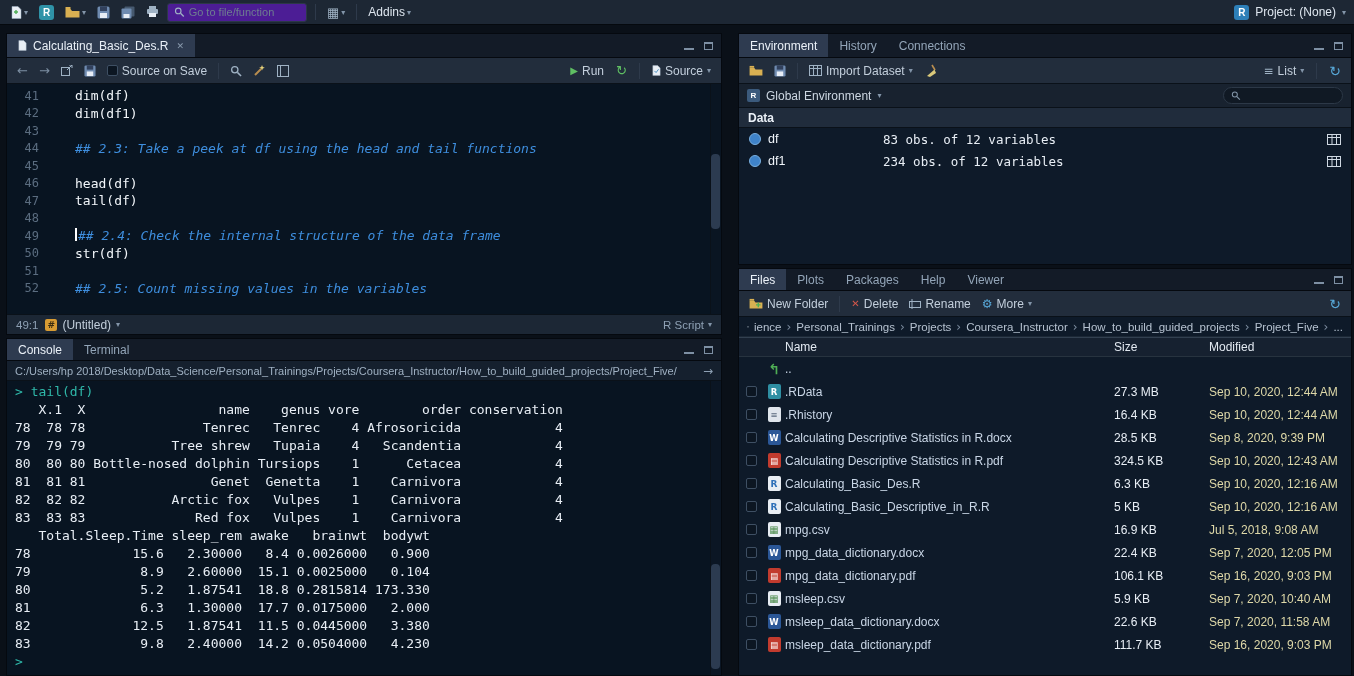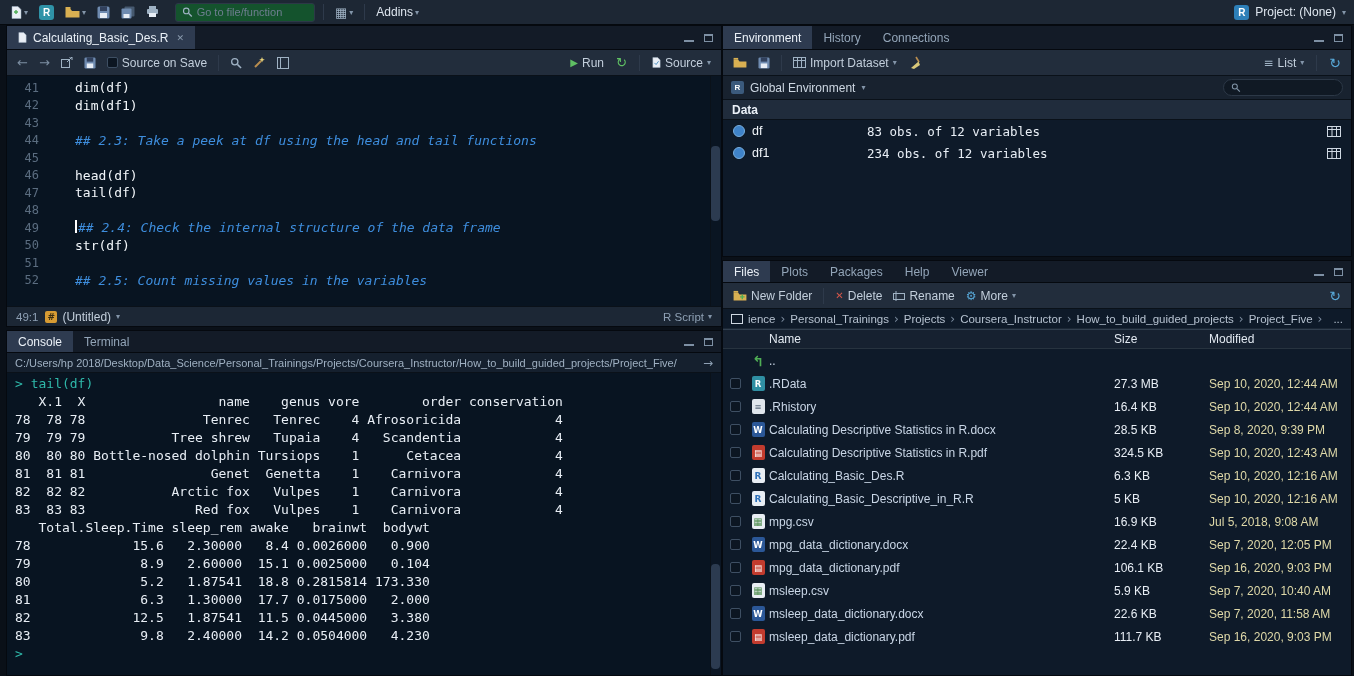--- a/index.html
+++ b/index.html
@@ -5,31 +5,31 @@
 *{margin:0;padding:0;box-sizing:border-box}
 html,body{width:1354px;height:676px;overflow:hidden}
 body{background:#0a1018;font-family:"Liberation Sans",sans-serif;font-size:12px;color:#cdd7e2}
 .glyph{font-family:"DejaVu Sans",sans-serif}
 
 
 .topbar{height:25px;background:#1d2734;border-bottom:1px solid #05090e;display:flex;align-items:center;padding:0 8px;gap:5px}
 .tb-btn{display:flex;align-items:center;gap:2px;padding:1px 3px;border-radius:2px;color:#9fb2c4}
 .caret{font-size:8px;color:#8395a9}
 .sep-v{width:1px;height:16px;background:#2e3a4b;margin:0 3px}
-.goto-box{display:flex;align-items:center;gap:4px;background:#14532d;border:1px solid #2c3847;border-radius:3px;height:19px;padding:0 6px;width:140px;margin-left:8px}
+.goto-box{display:flex;align-items:center;gap:4px;background:#4c1d95;border:1px solid #2c3847;border-radius:3px;height:19px;padding:0 6px;width:140px;}
 .goto-box input{background:transparent;border:none;outline:none;color:#8c9cae;font-size:11px;width:100%;font-family:"Liberation Sans",sans-serif}
 .goto-box input::placeholder{color:#6e7e90}
 .topbar-right{margin-left:auto;display:flex;align-items:center;gap:6px}
 .cube{width:15px;height:15px;border-radius:3px;color:#fff;font-weight:bold;font-size:10px;display:flex;align-items:center;justify-content:center}
 .cube-teal{background:#2f93a8}
 .cube-blue{background:#2d7fb8}
 .tb-label{color:#dde5ee;font-size:12px}
 
 
-.main{display:flex;gap:0;padding:0 2px 0 6px;height:651px}
+.main{display:flex;gap:16px;padding:8px 2px 0 6px;height:651px}
 .col-left{width:716px;min-width:716px;display:flex;flex-direction:column;gap:3px}
 .col-right{flex:1;min-width:0;display:flex;flex-direction:column;gap:3px}
 .pane{display:flex;flex-direction:column;background:#0e1a29;border:1px solid #05090f;overflow:hidden}
 .source-pane{height:302px}
 .console-pane{flex:1}
 .env-pane{height:232px}
 .files-pane{flex:1}
 
 
 .tabstrip{height:24px;background:#131b27;display:flex;align-items:stretch;border-bottom:1px solid #05090f;position:relative;flex-shrink:0}

